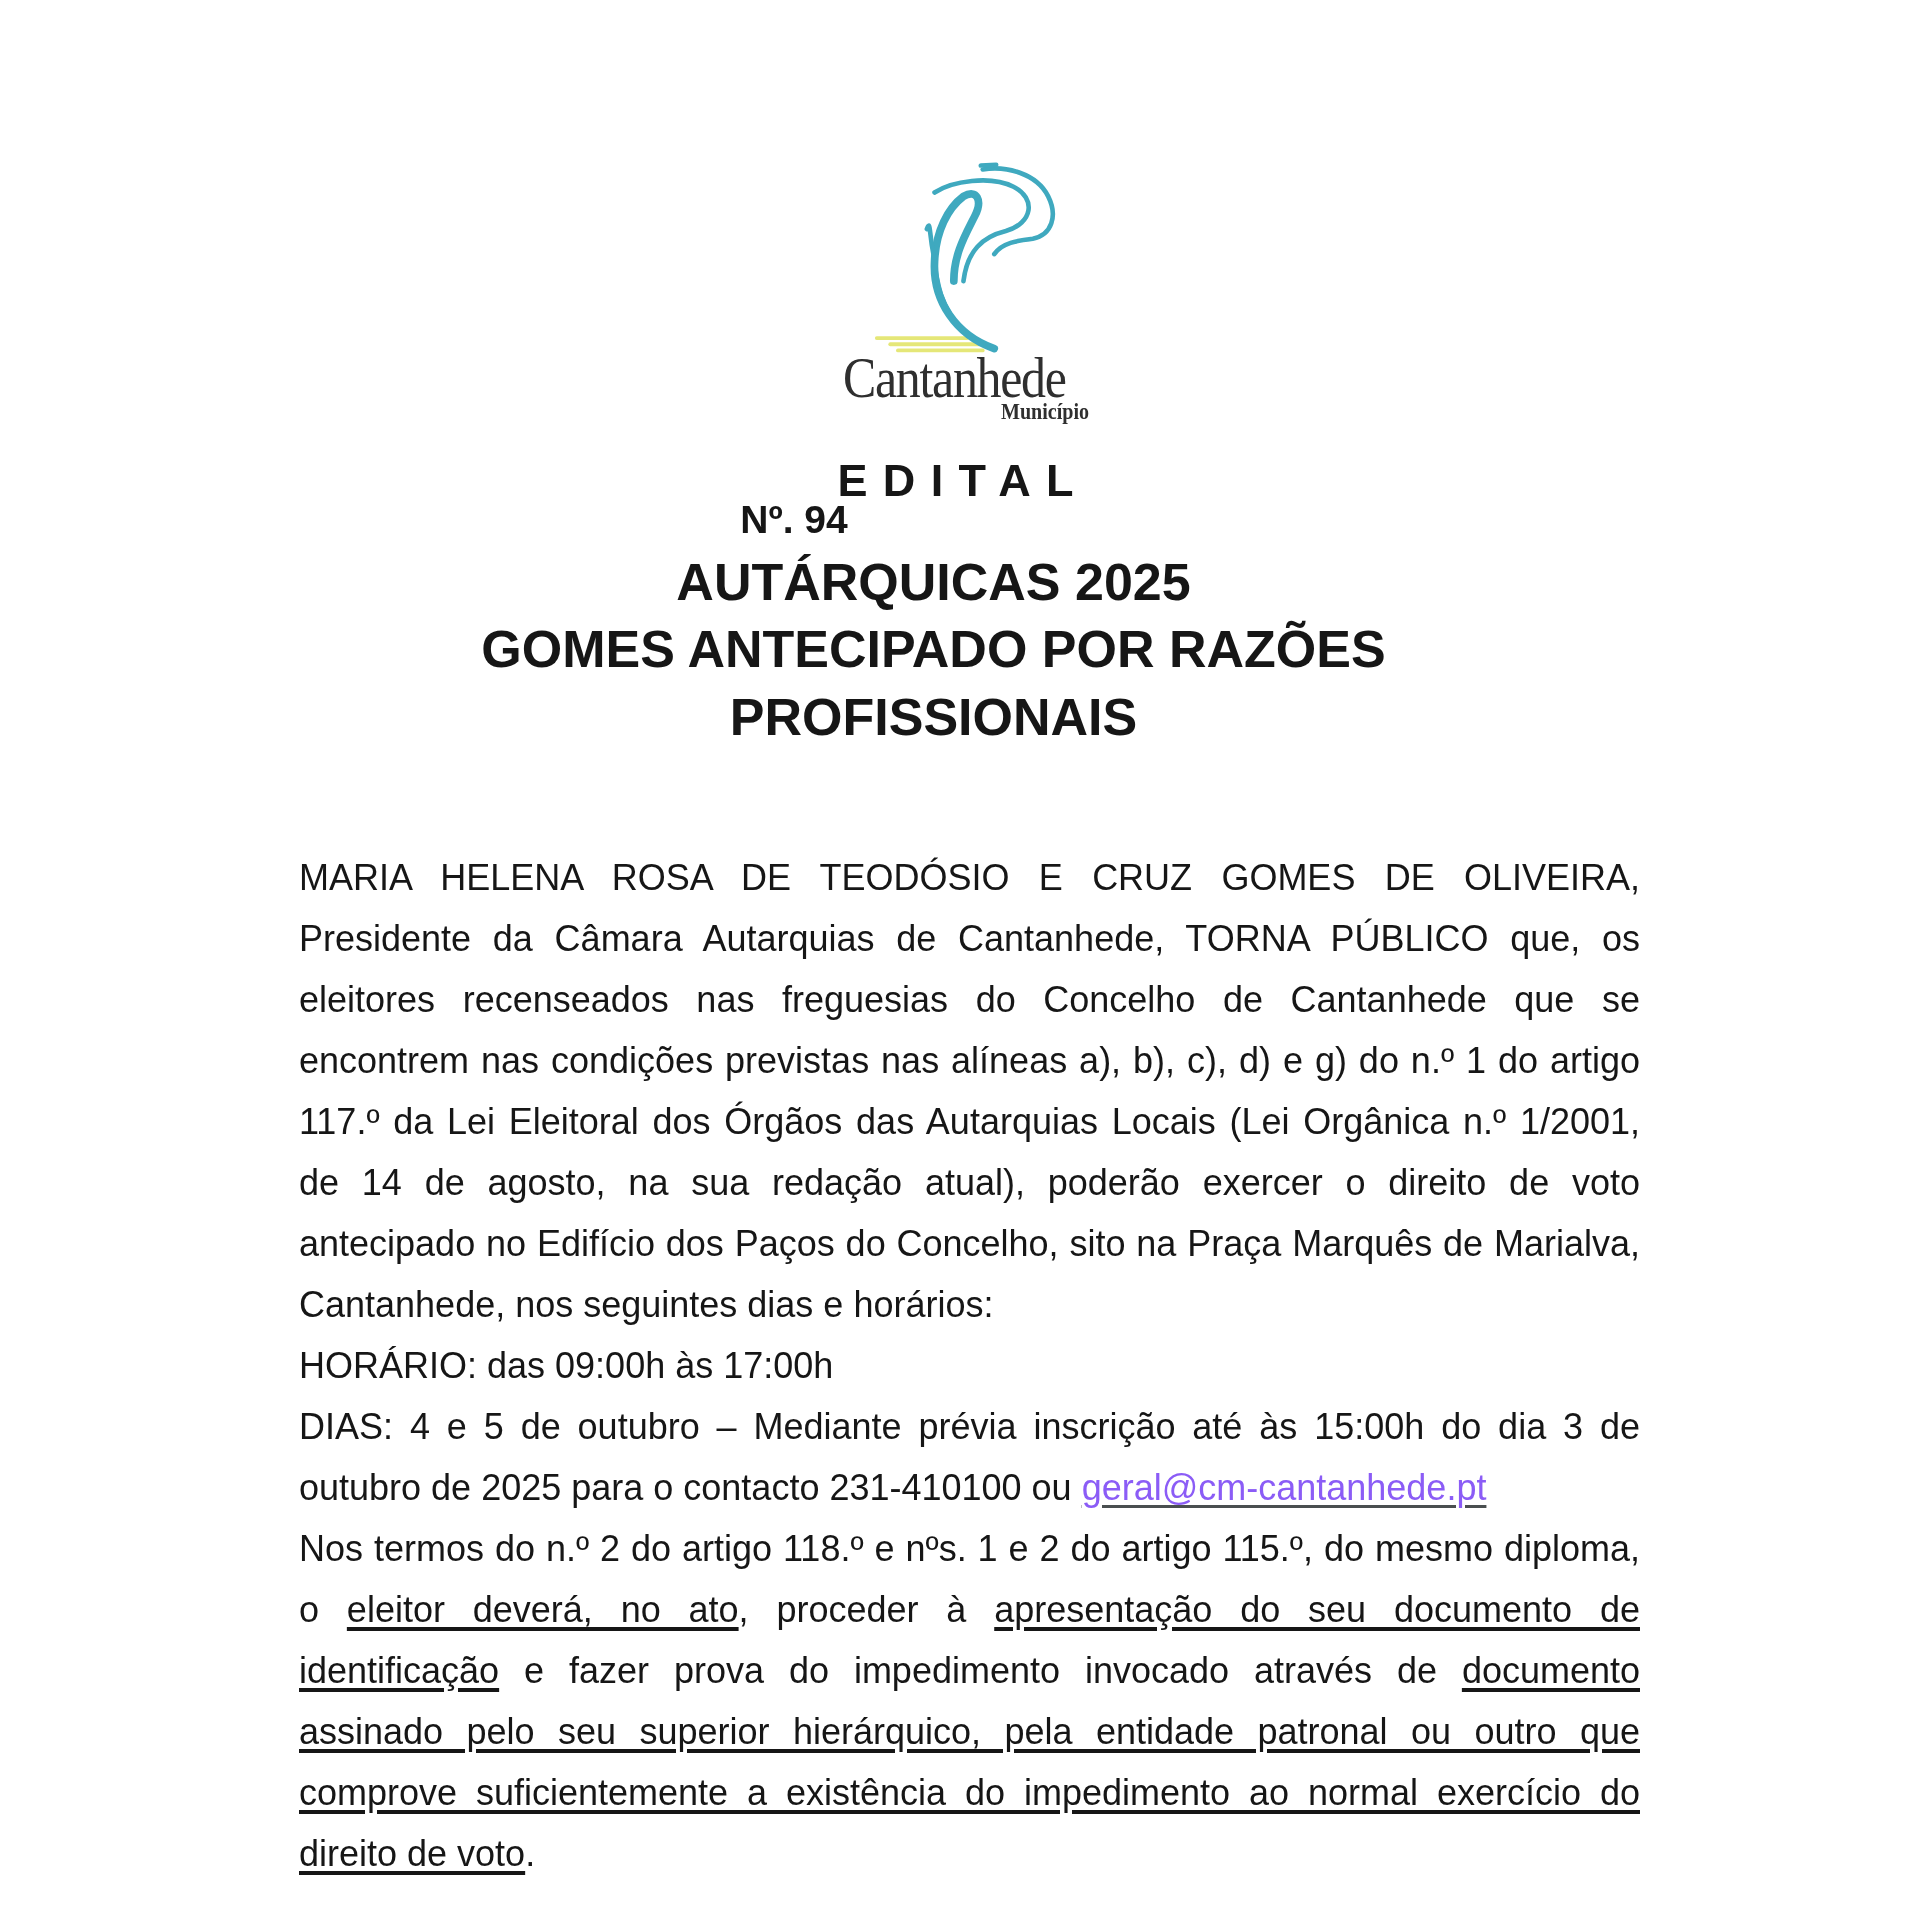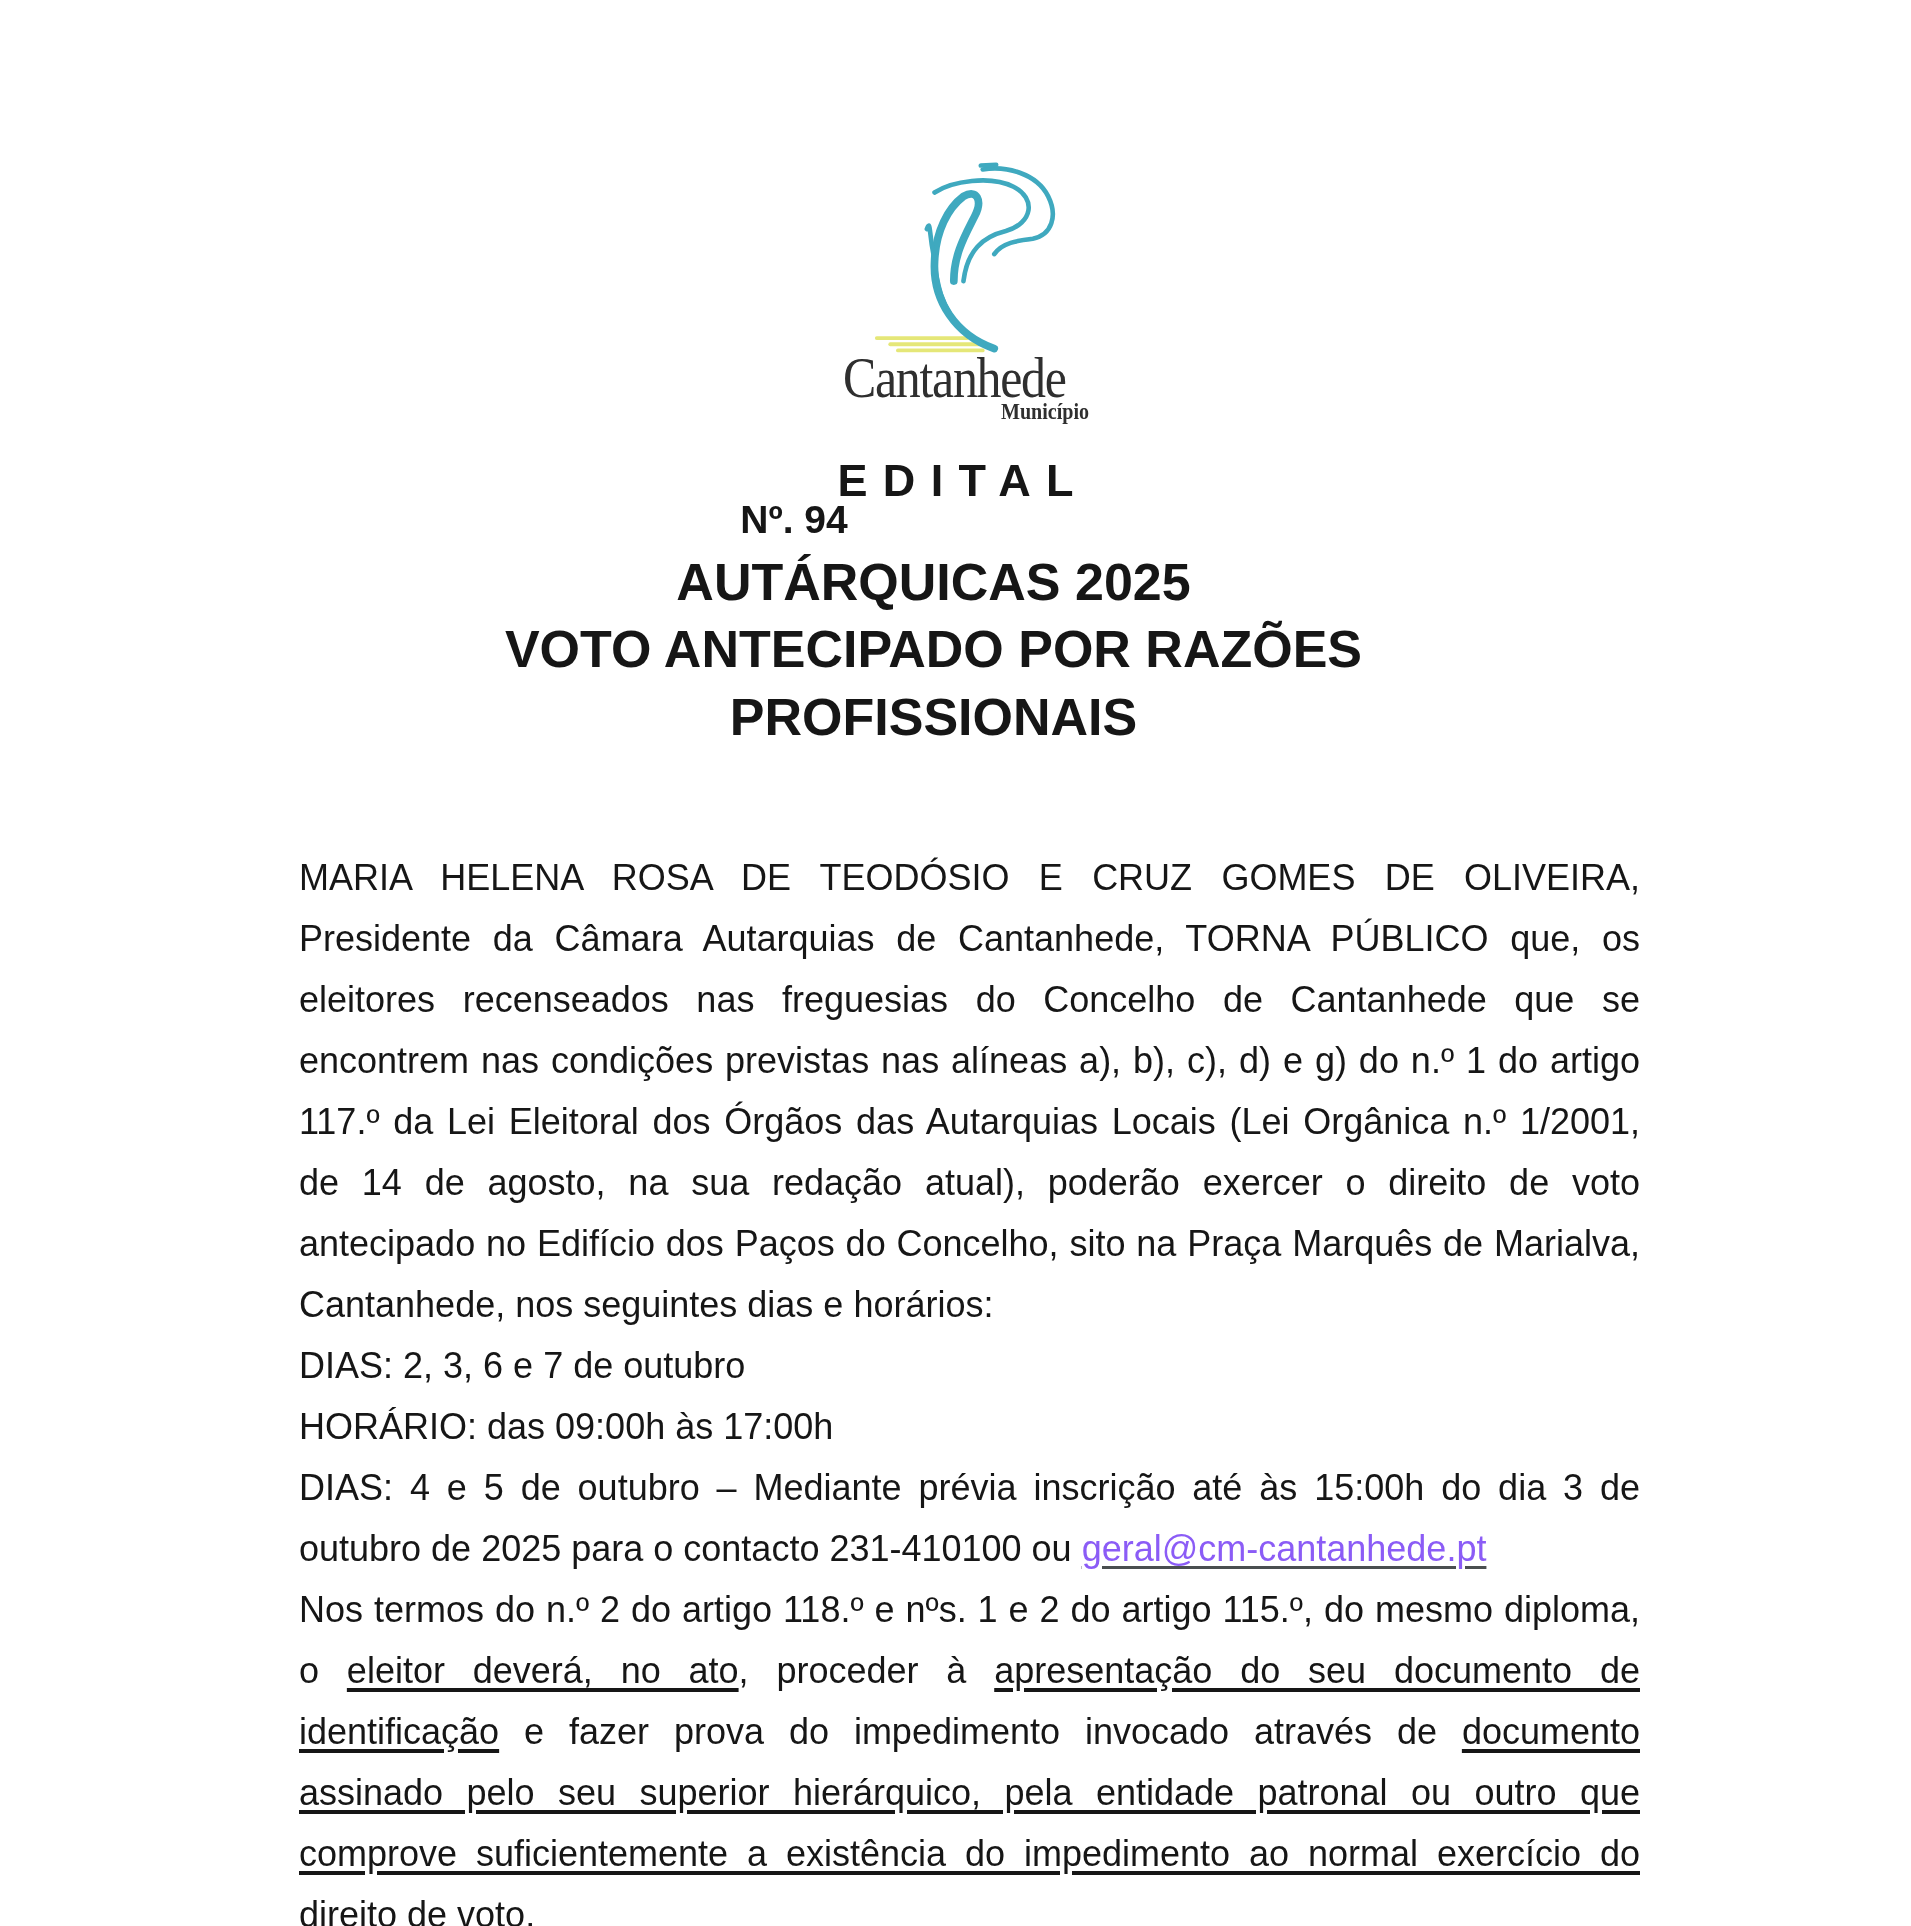--- a/index.html
+++ b/index.html
@@ -54,28 +54,27 @@
     <path d="M 300 40 C 360 30, 440 50, 470 110 C 495 160, 480 210, 430 220 C 390 225, 350 230, 330 260" stroke-width="12"></path>
     <path d="M 295 30 L 335 28" stroke-width="12"></path>
   </g>
 </svg>
 <div class="logo-word">Cantanhede</div>
 <div class="logo-sub">Município</div>
 
 <div class="edital">EDITAL</div>
 <div class="numero">Nº. 94</div>
 <div class="title t1">AUTÁRQUICAS 2025</div>
-<div class="title t2">VOTO ANTECIPADO POR RAZÕES</div>
+<div class="title t2">GOMES ANTECIPADO POR RAZÕES</div>
 <div class="title t3">PROFISSIONAIS</div>
 
 <div class="body">
   <p>
     <span class="b">MARIA HELENA ROSA DE TEODÓSIO E CRUZ GOMES DE OLIVEIRA,</span>
     <span class="b">Presidente da Câmara Autarquias de Cantanhede,</span>
     <span class="b">TORNA PÚBLICO</span><span> que, os eleitores recenseados nas freguesias do Concelho de Cantanhede que se encontrem nas condições previstas nas alíneas a), b), c), d) e g) do n.º 1 do artigo 117.º da Lei Eleitoral dos Órgãos das Autarquias Locais (Lei Orgânica n.º 1/2001, de 14 de agosto, na sua redação atual), poderão exercer o direito de voto antecipado no Edifício dos Paços do Concelho, sito na Praça Marquês de Marialva, Cantanhede, nos seguintes dias e horários:</span>
   </p>
-  <p class="nojust"><span class="b">DIAS:</span><span> 2, 3, 6 e 7 de outubro</span></p>
   <p class="nojust"><span class="b">HORÁRIO:</span><span> das 09:00h às 17:00h</span></p>
   <p><span class="b">DIAS:</span><span> 4 e 5 de outubro – Mediante prévia inscrição até às 15:00h do dia 3 de outubro de 2025 para o contacto 231-410100 ou </span><a class="email">geral@cm-cantanhede.pt</a></p>
   <p><span>Nos termos do n.º 2 do artigo 118.º e nºs. 1 e 2 do artigo 115.º, do mesmo diploma, o </span><span class="b u">eleitor deverá, no ato</span><span>, proceder à </span><span class="b u">apresentação do seu documento de identificação</span><span> e fazer prova do impedimento invocado através de </span><span class="b u">documento assinado pelo seu superior hierárquico, pela entidade patronal ou outro que comprove suficientemente a existência do impedimento ao normal exercício do direito de voto</span><span>.</span></p>
 
 </div>
 
 
 </body></html>

